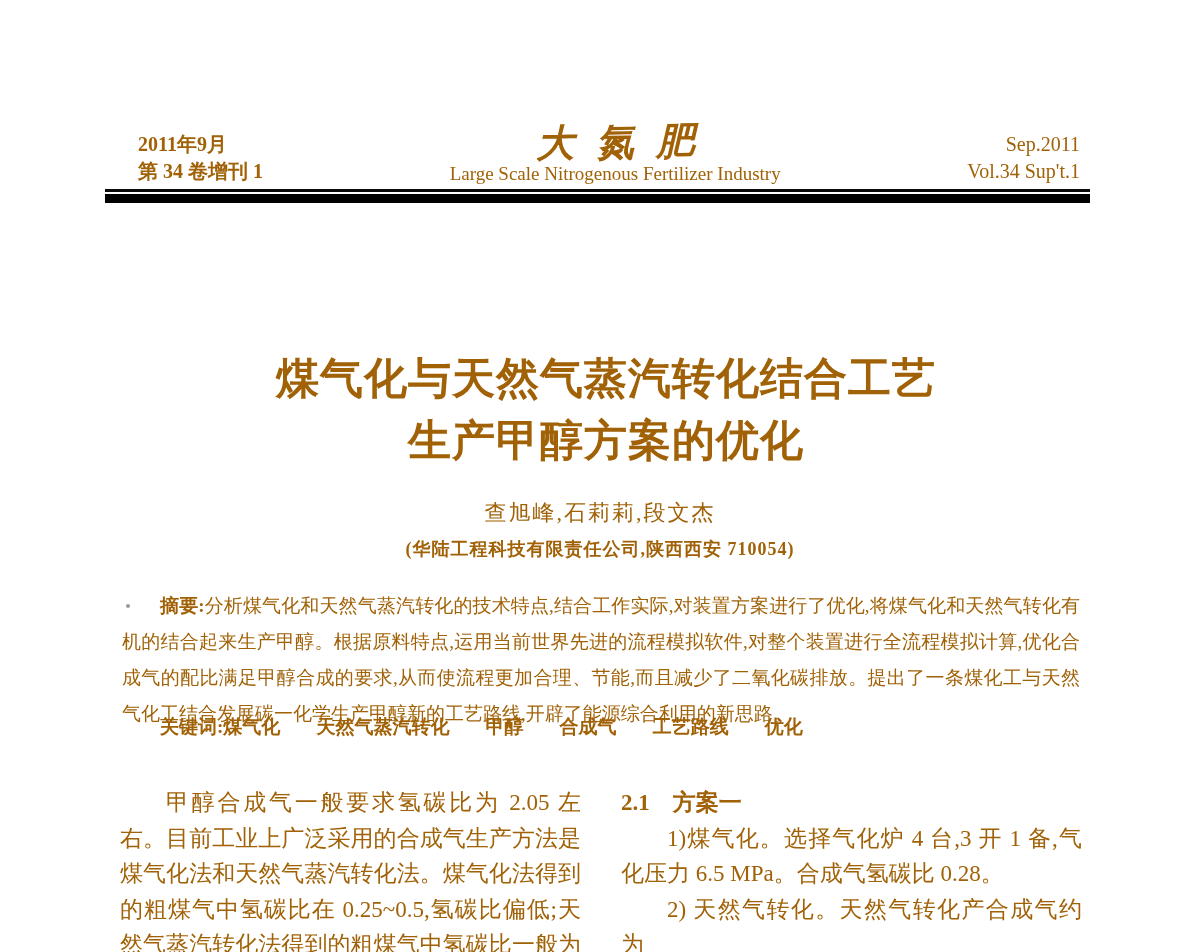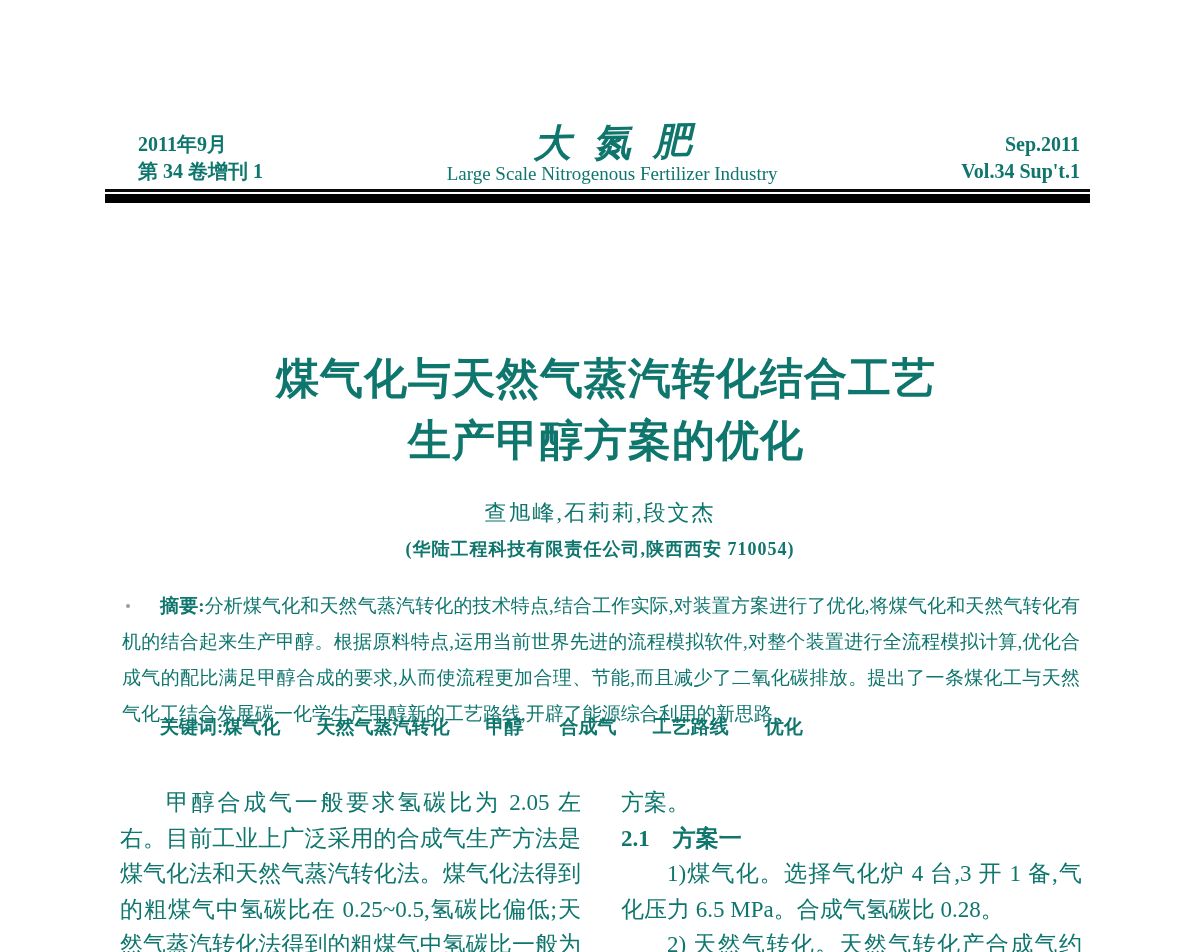--- a/index.html
+++ b/index.html
@@ -5,21 +5,21 @@
   html, body {
     margin: 0;
     padding: 0;
     background: #ffffff;
   }
   .page {
     position: relative;
     width: 1200px;
     height: 952px;
     background: #ffffff;
-    color: #0f766e;
+    color: #a16207;
     font-family: "Liberation Serif", "DejaVu Serif", serif;
     overflow: hidden;
   }
 
   
   .journal-header {
     position: absolute;
     left: 110px;
     top: 122px;
     width: 980px;
@@ -50,21 +50,21 @@
   }
   .journal-en {
     font-size: 19px;
     font-weight: normal;
     line-height: 22px;
     margin-top: 1px;
     letter-spacing: 0px;
   }
   .hdr-right {
     font-size: 20px;
-    font-weight: bold;
+    font-weight: normal;
     line-height: 27px;
     text-align: right;
     white-space: nowrap;
     padding-right: 10px;
   }
 
   .header-rules {
     position: absolute;
     left: 105px;
     top: 189px;
@@ -218,21 +218,20 @@
 
   <div class="keywords">
     <b>关键词:</b><span class="kw">煤气化</span><span class="kw">天然气蒸汽转化</span><span class="kw">甲醇</span><span class="kw">合成气</span><span class="kw">工艺路线</span><span class="kw">优化</span>
   </div>
 
   <div class="body-cols">
     <div class="col">
       <p class="indent">甲醇合成气一般要求氢碳比为 2.05 左右。目前工业上广泛采用的合成气生产方法是煤气化法和天然气蒸汽转化法。煤气化法得到的粗煤气中氢碳比在 0.25~0.5,氢碳比偏低;天然气蒸汽转化法得到的粗煤气中氢碳比一般为 2.5~3.0, 氢碳比</p>
     </div>
     <div class="col">
-      <p>方案。</p>
       <p class="sec-heading">
         <span class="sec-no">2.1</span><span>方案一</span>
       </p>
       <p class="indent">1)煤气化。选择气化炉 4 台,3 开 1 备,气化压力 6.5 MPa。合成气氢碳比 0.28。</p>
       <p class="indent">2) 天然气转化。天然气转化产合成气约为</p>
     </div>
   </div>
 
 </div>
 

